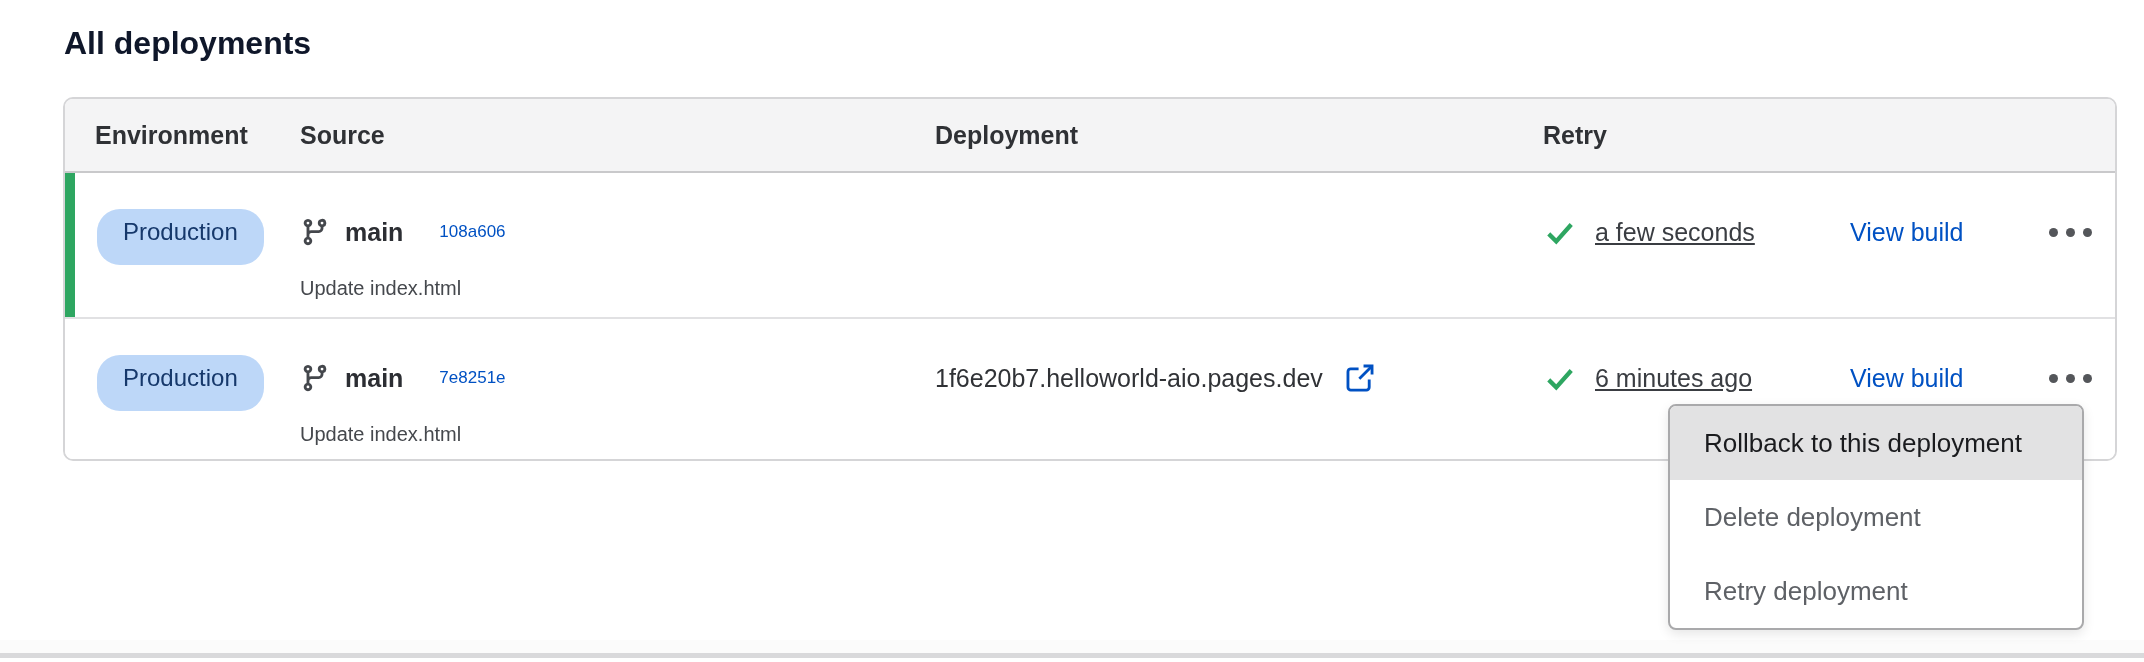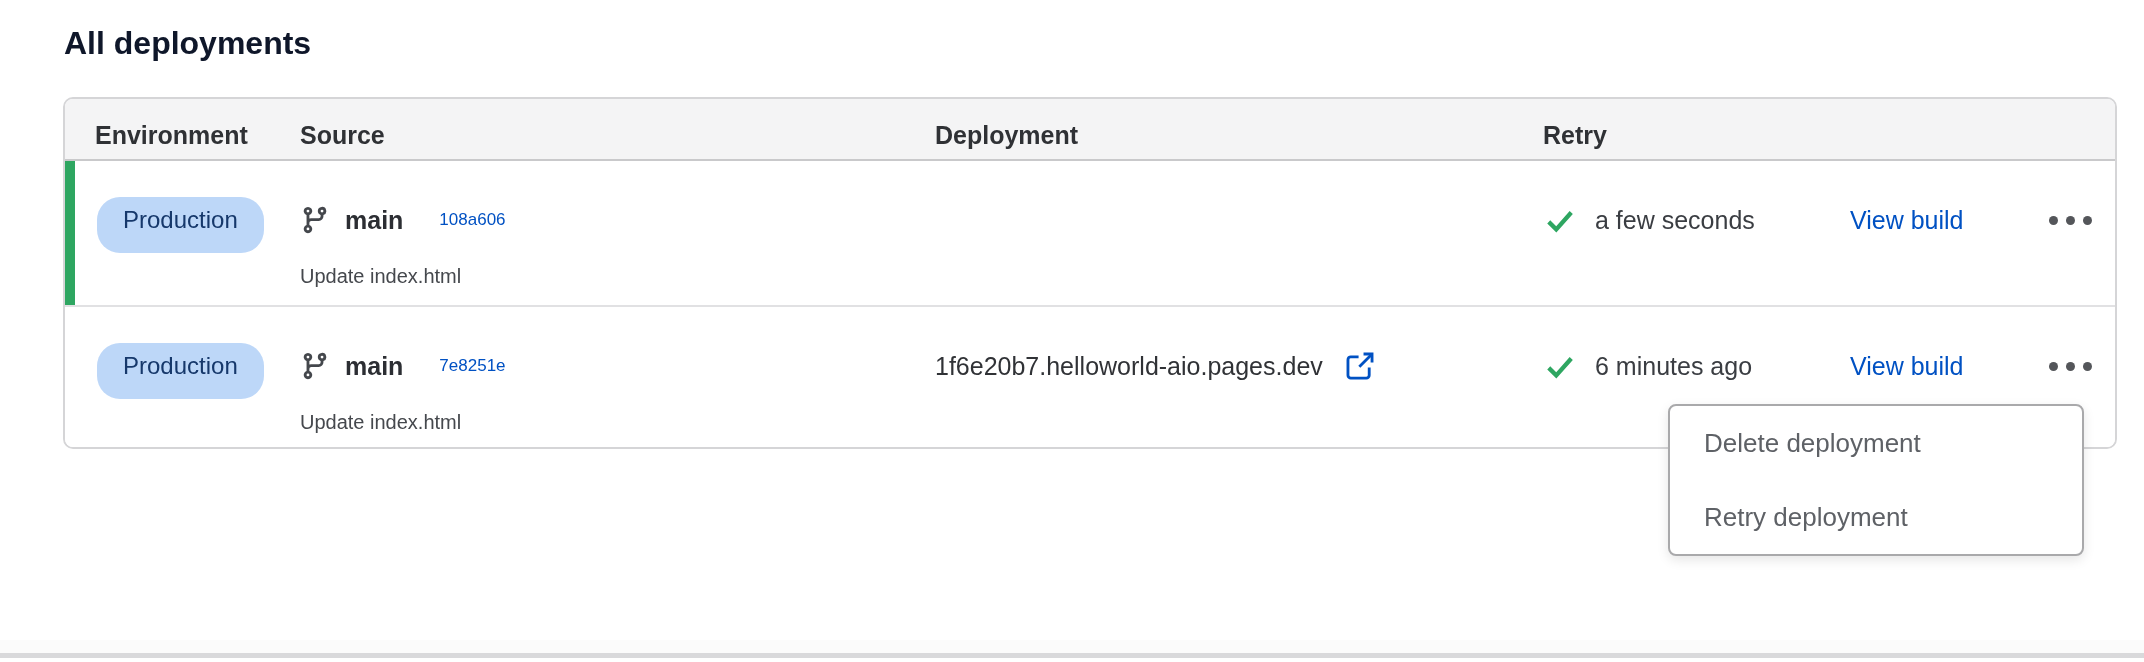--- a/index.html
+++ b/index.html
@@ -13,21 +13,21 @@
     font-size:32px; line-height:42px; font-weight:600; color:#0f172a;
   }
 
   
   .table {
     position:absolute; left:63px; top:97px; width:2050px;
     border:2px solid #d5d5d7; border-radius:10px; background:#fff;
     box-sizing:content-box;
   }
   .thead {
-    position:relative; height:62px; box-sizing:border-box;
+    position:relative; height:74px; box-sizing:border-box;
     background:var(--header-bg, #f4f4f5);
     border-bottom:2px solid #c9c9cb;
     border-radius:8px 8px 0 0;
   }
   .th {
     position:absolute; top:0; height:72px; line-height:72px;
     font-size:25px; font-weight:600; color:#2f3135; white-space:nowrap;
   }
   .th.c-env    { left:30px; }
   .th.c-src    { left:235px; }
@@ -60,21 +60,21 @@
     position:absolute; left:235px; top:100px;
     font-size:20px; line-height:30px; color:#45484d; white-space:nowrap;
   }
   .deploy-cell {
     position:absolute; left:870px; top:37px; height:44px;
     display:flex; align-items:center; font-size:25px; color:#303236; white-space:nowrap;
   }
   .ext-icon { margin-left:20px; display:flex; cursor:pointer; }
   .status-cell {
     position:absolute; left:1478px; top:37px; height:44px;
-    display:flex; align-items:center; font-size:25px; color:#3a3d42; white-space:nowrap;
+    display:flex; align-items:center; font-size:25px; color:#3a3d42; white-space:nowrap;text-decoration:underline;
   }
   .check-icon { margin-right:18px; display:flex; }
   .view-build {
     position:absolute; left:1785px; top:37px; height:44px; line-height:44px;
     font-size:25px; color:var(--link, #0051c3); cursor:pointer; white-space:nowrap;
   }
   .kebab {
     position:absolute; left:1972px; top:37px; width:66px; height:44px;
     display:flex; align-items:center; justify-content:center; gap:8px; cursor:pointer;
   }
@@ -184,19 +184,20 @@
 
       <div class="kebab">
         <span class="dot"></span>
           <span class="dot"></span>
           <span class="dot"></span>
       </div>
     </div>
   </div>
 
   <div class="context-menu">
+    <div class="menu-item highlighted">Rollback to this deployment</div>
     <div class="menu-item">Delete deployment</div>
     <div class="menu-item">Retry deployment</div>
   </div>
 
   <div class="footer-band"></div>
   <div class="footer-line"></div>
 </div>
 
 </body></html>

